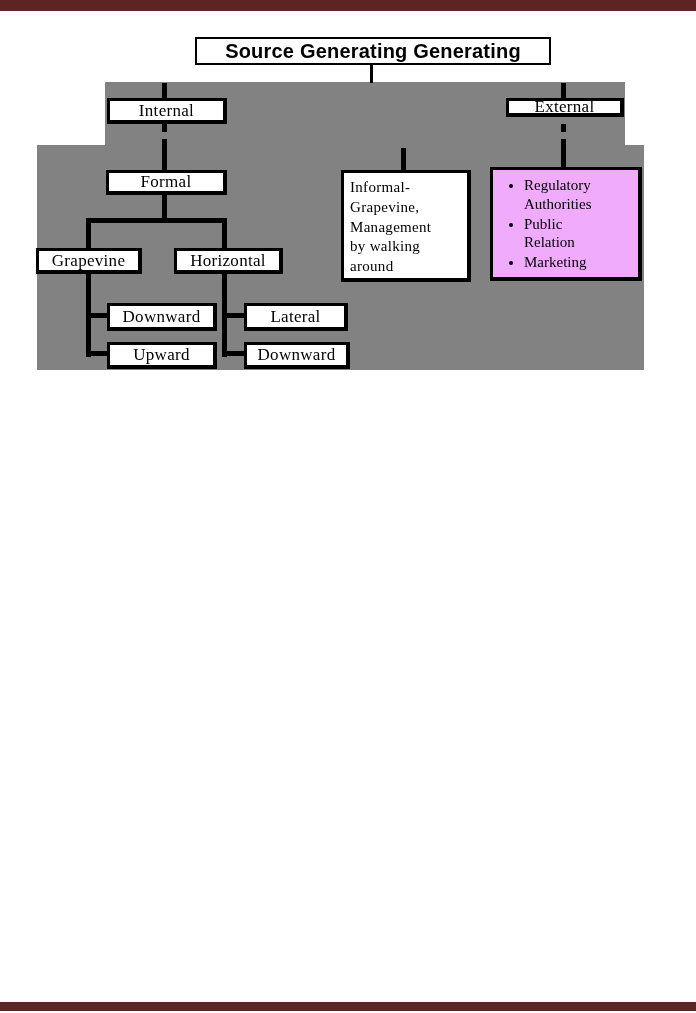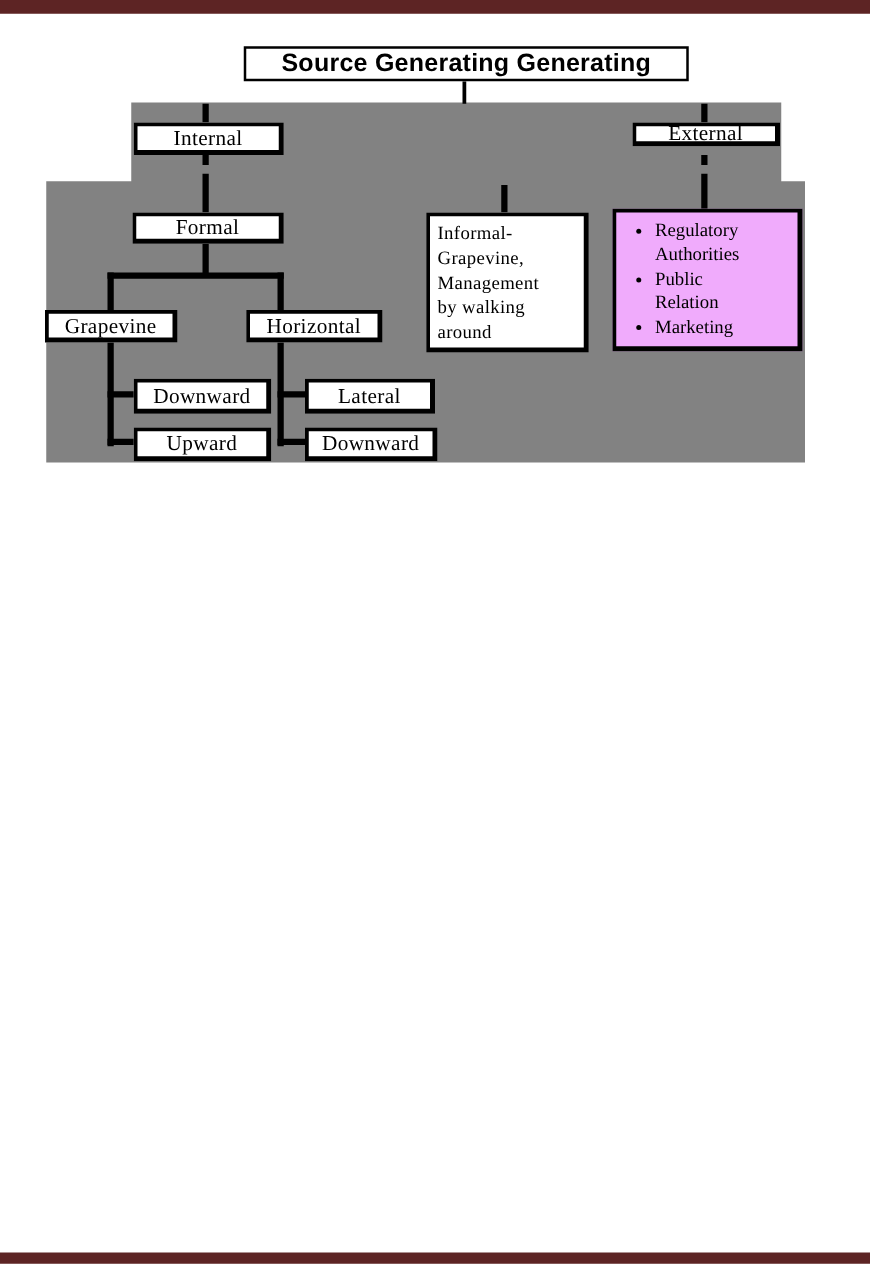--- a/index.html
+++ b/index.html
@@ -53,21 +53,21 @@
     font-family: "Liberation Sans", sans-serif;
     font-weight: bold;
     font-size: 20px;
     letter-spacing: 0.2px;
   }
 
   #node-internal   { left: 107px; top:  98px; width: 120px; height: 26px; text-align: right; }
   #node-external   { left: 506px; top:  98px; width: 118px; height: 19px; }
   #node-formal     { left: 106px; top: 170px; width: 121px; height: 25px; }
   #node-vertical   { left:  36px; top: 248px; width: 106px; height: 26px; }
-  #node-horizontal { left: 174px; top: 248px; width: 109px; height: 26px; margin-left: 23px; }
+  #node-horizontal { left: 174px; top: 248px; width: 109px; height: 26px; }
   #node-downward   { left: 107px; top: 303px; width: 110px; height: 28px; }
   #node-upward     { left: 107px; top: 342px; width: 110px; height: 27px; }
   #node-lateral    { left: 244px; top: 303px; width: 104px; height: 28px; }
   #node-diagonal   { left: 244px; top: 342px; width: 106px; height: 27px; }
 
   #node-informal {
     left: 341px; top: 170px; width: 130px; height: 112px;
     align-items: flex-start;
     justify-content: flex-start;
     padding: 5px 6px;

